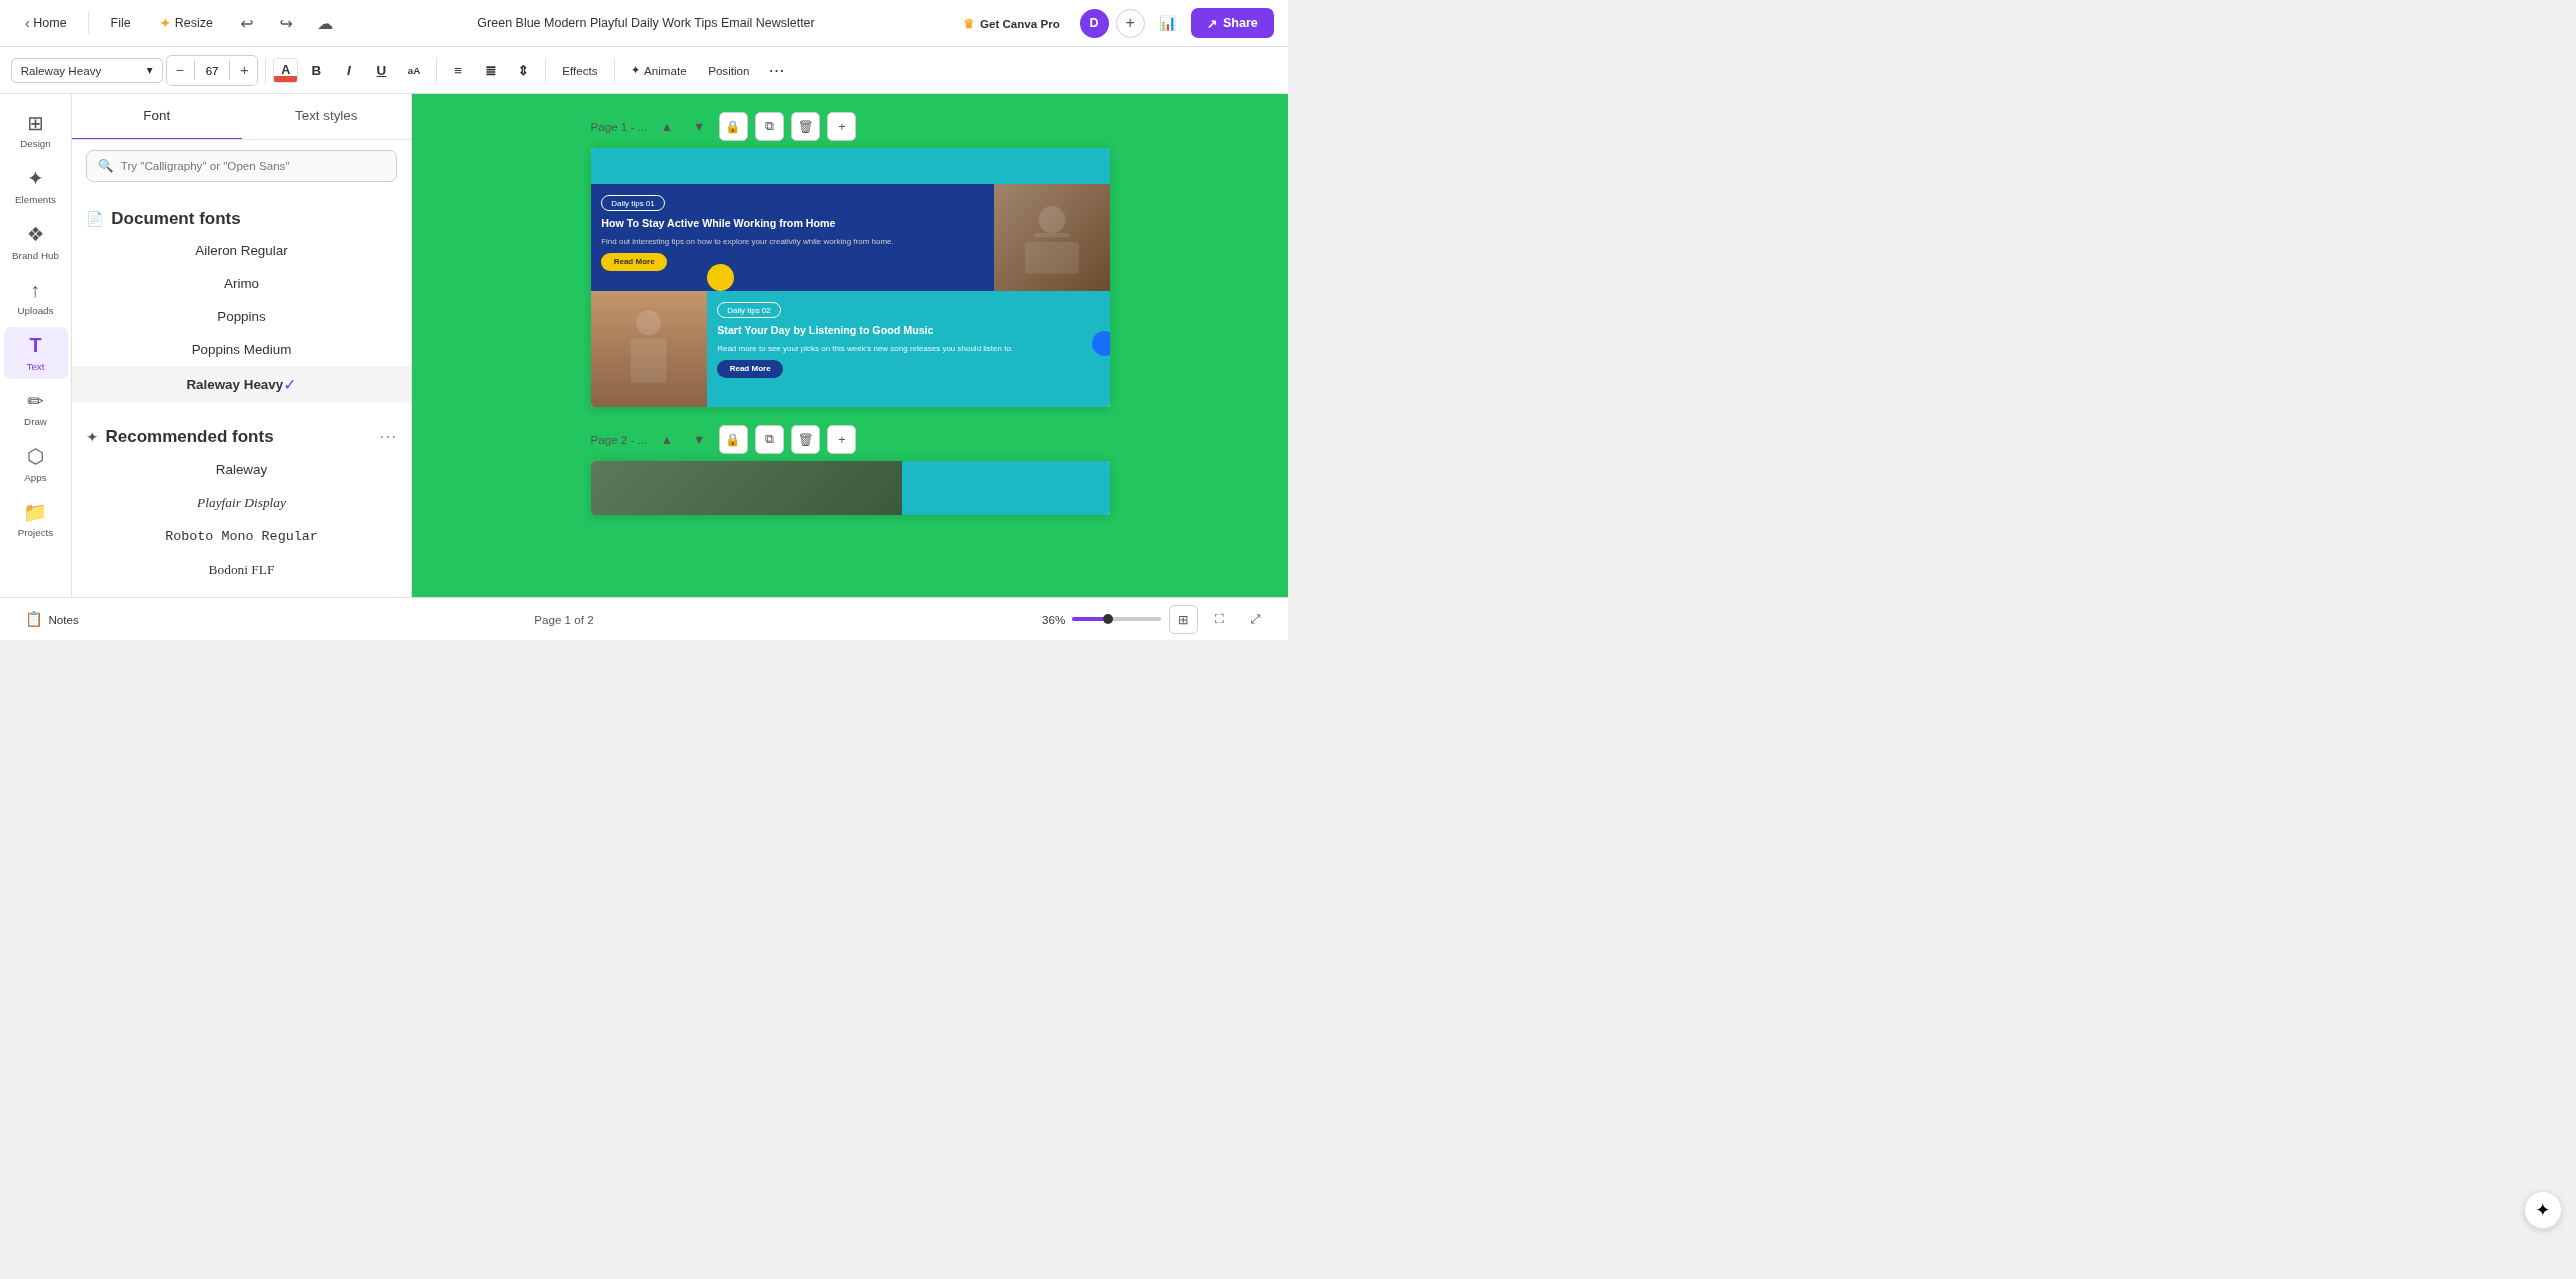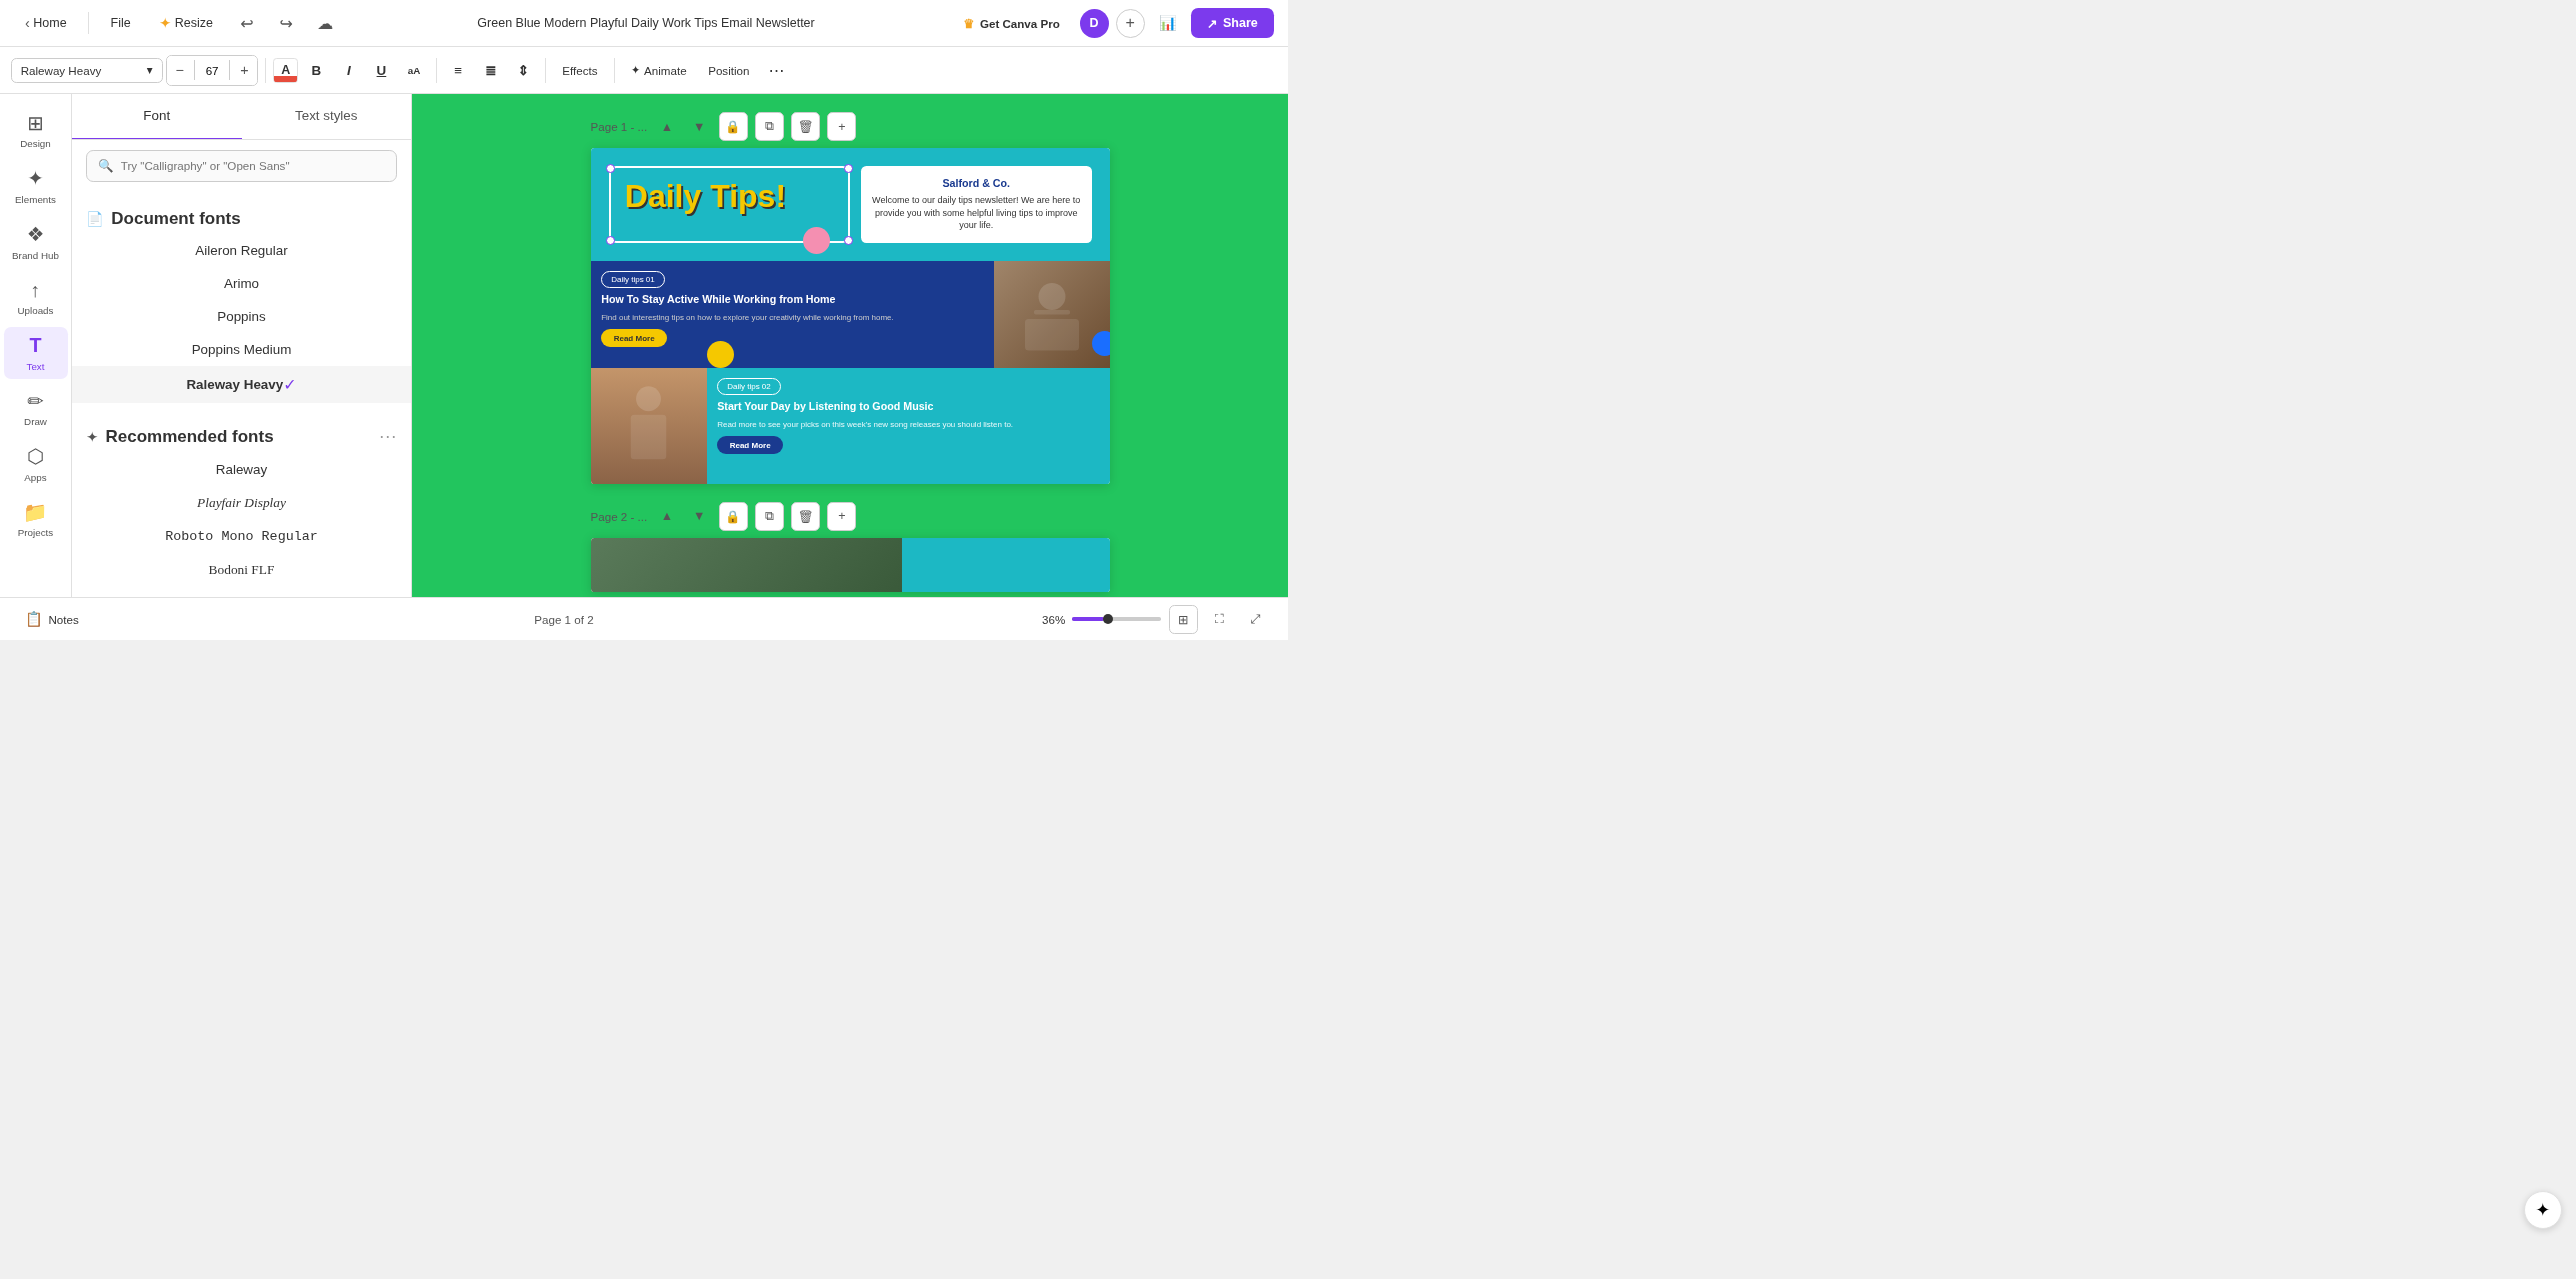--- a/index.html
+++ b/index.html
@@ -656,34 +656,20 @@
         <button class="page-action-btn">🔒</button>
         <button class="page-action-btn">⧉</button>
         <button class="page-action-btn">🗑</button>
         <button class="page-action-btn">+</button>
       </div>
       <div class="canvas-page" style="position: relative;">
 
         <div class="newsletter">
 
           <div class="nl-header">
-            <div class="nl-daily-tips-box" style="position: relative;">
-
-              <div class="selection-handle" style="top:-4.5px;left:-4.5px;"></div>
-              <div class="selection-handle" style="top:-4.5px;right:-4.5px;"></div>
-              <div class="selection-handle" style="bottom:-4.5px;left:-4.5px;"></div>
-              <div class="selection-handle" style="bottom:-4.5px;right:-4.5px;"></div>
-
-              <div style="position:absolute;width:27px;height:27px;background:#f48fb1;border-radius:50%;bottom:-13.4px;right:18px;"></div>
-              <div class="nl-daily-text" style="font-size:32px;font-weight:900;color:#f5c800;">Daily Tips!</div>
-            </div>
-            <div class="nl-salford-box">
-              <div class="nl-salford-title">Salford &amp; Co.</div>
-              <div class="nl-salford-text">Welcome to our daily tips newsletter! We are here to provide you with some helpful living tips to improve your life.</div>
-            </div>
           </div>
 
           <div class="nl-tip-section">
             <div class="nl-tip-left">
               <div class="nl-tip-badge">Daily tips 01</div>
               <div class="nl-tip-title">How To Stay Active While Working from Home</div>
               <div class="nl-tip-text">Find out interesting tips on how to explore your creativity while working from home.</div>
               <button class="nl-read-btn">Read More</button>
             </div>
             <div class="nl-tip-right">

